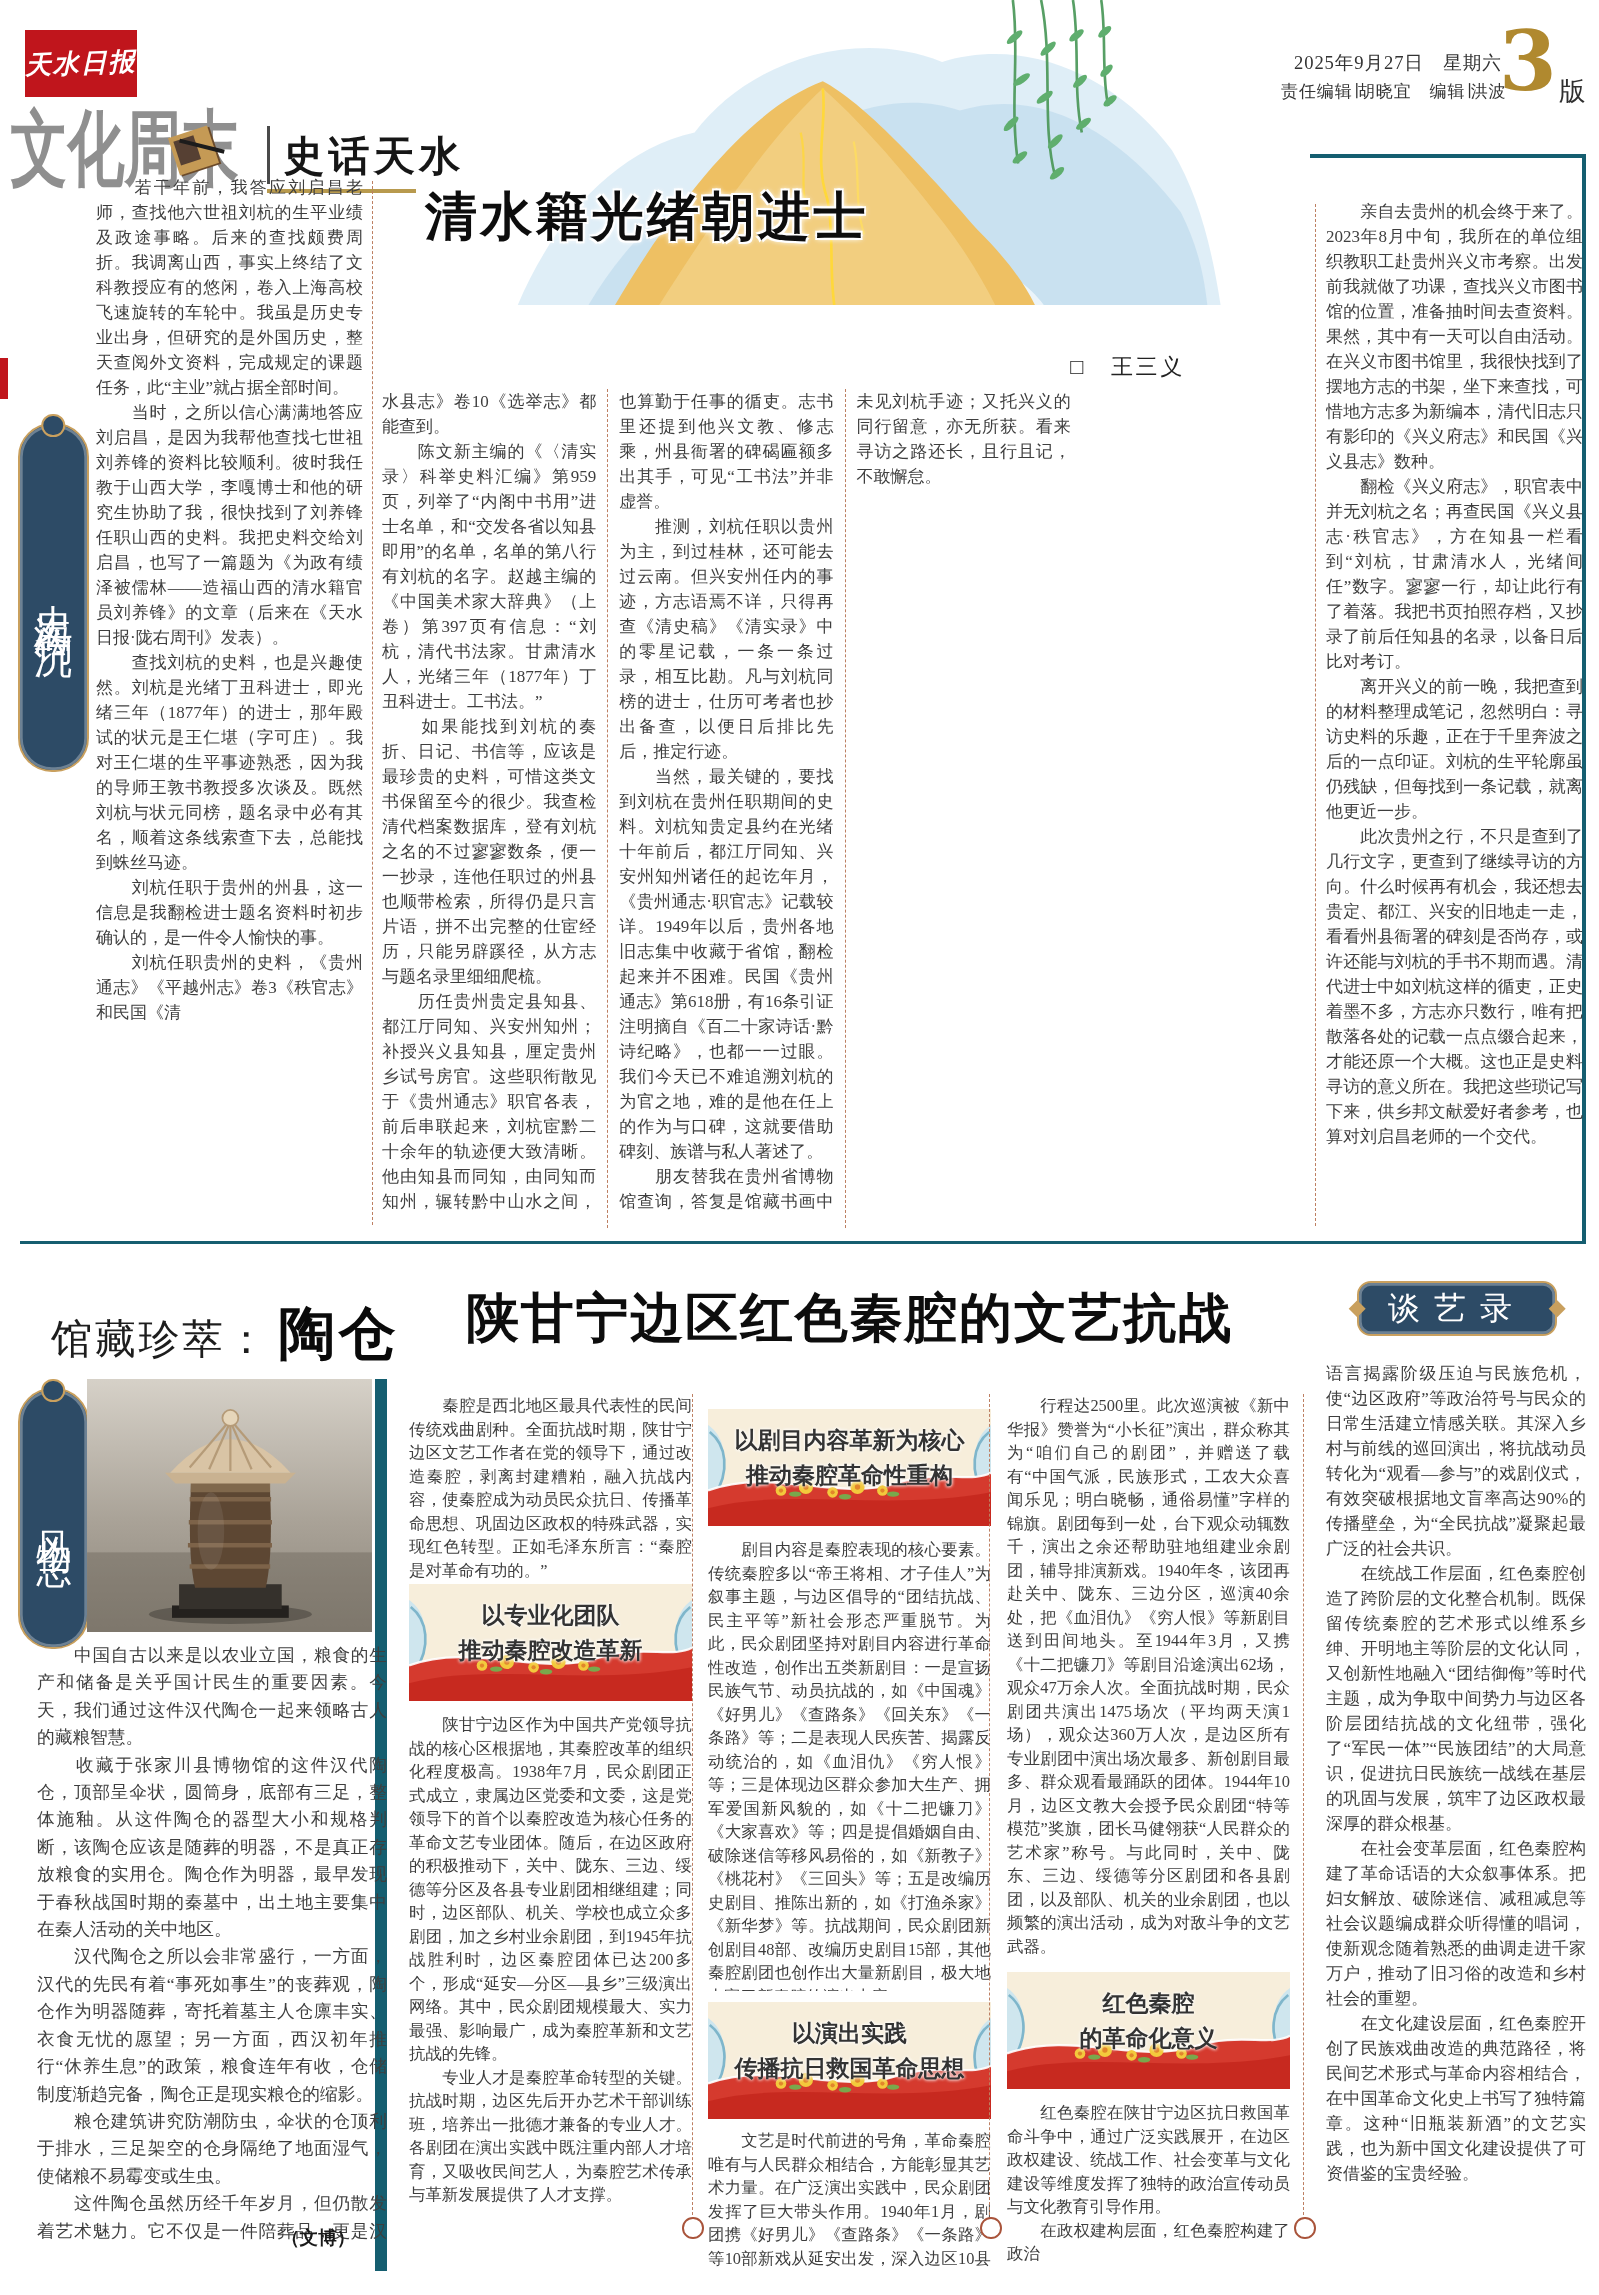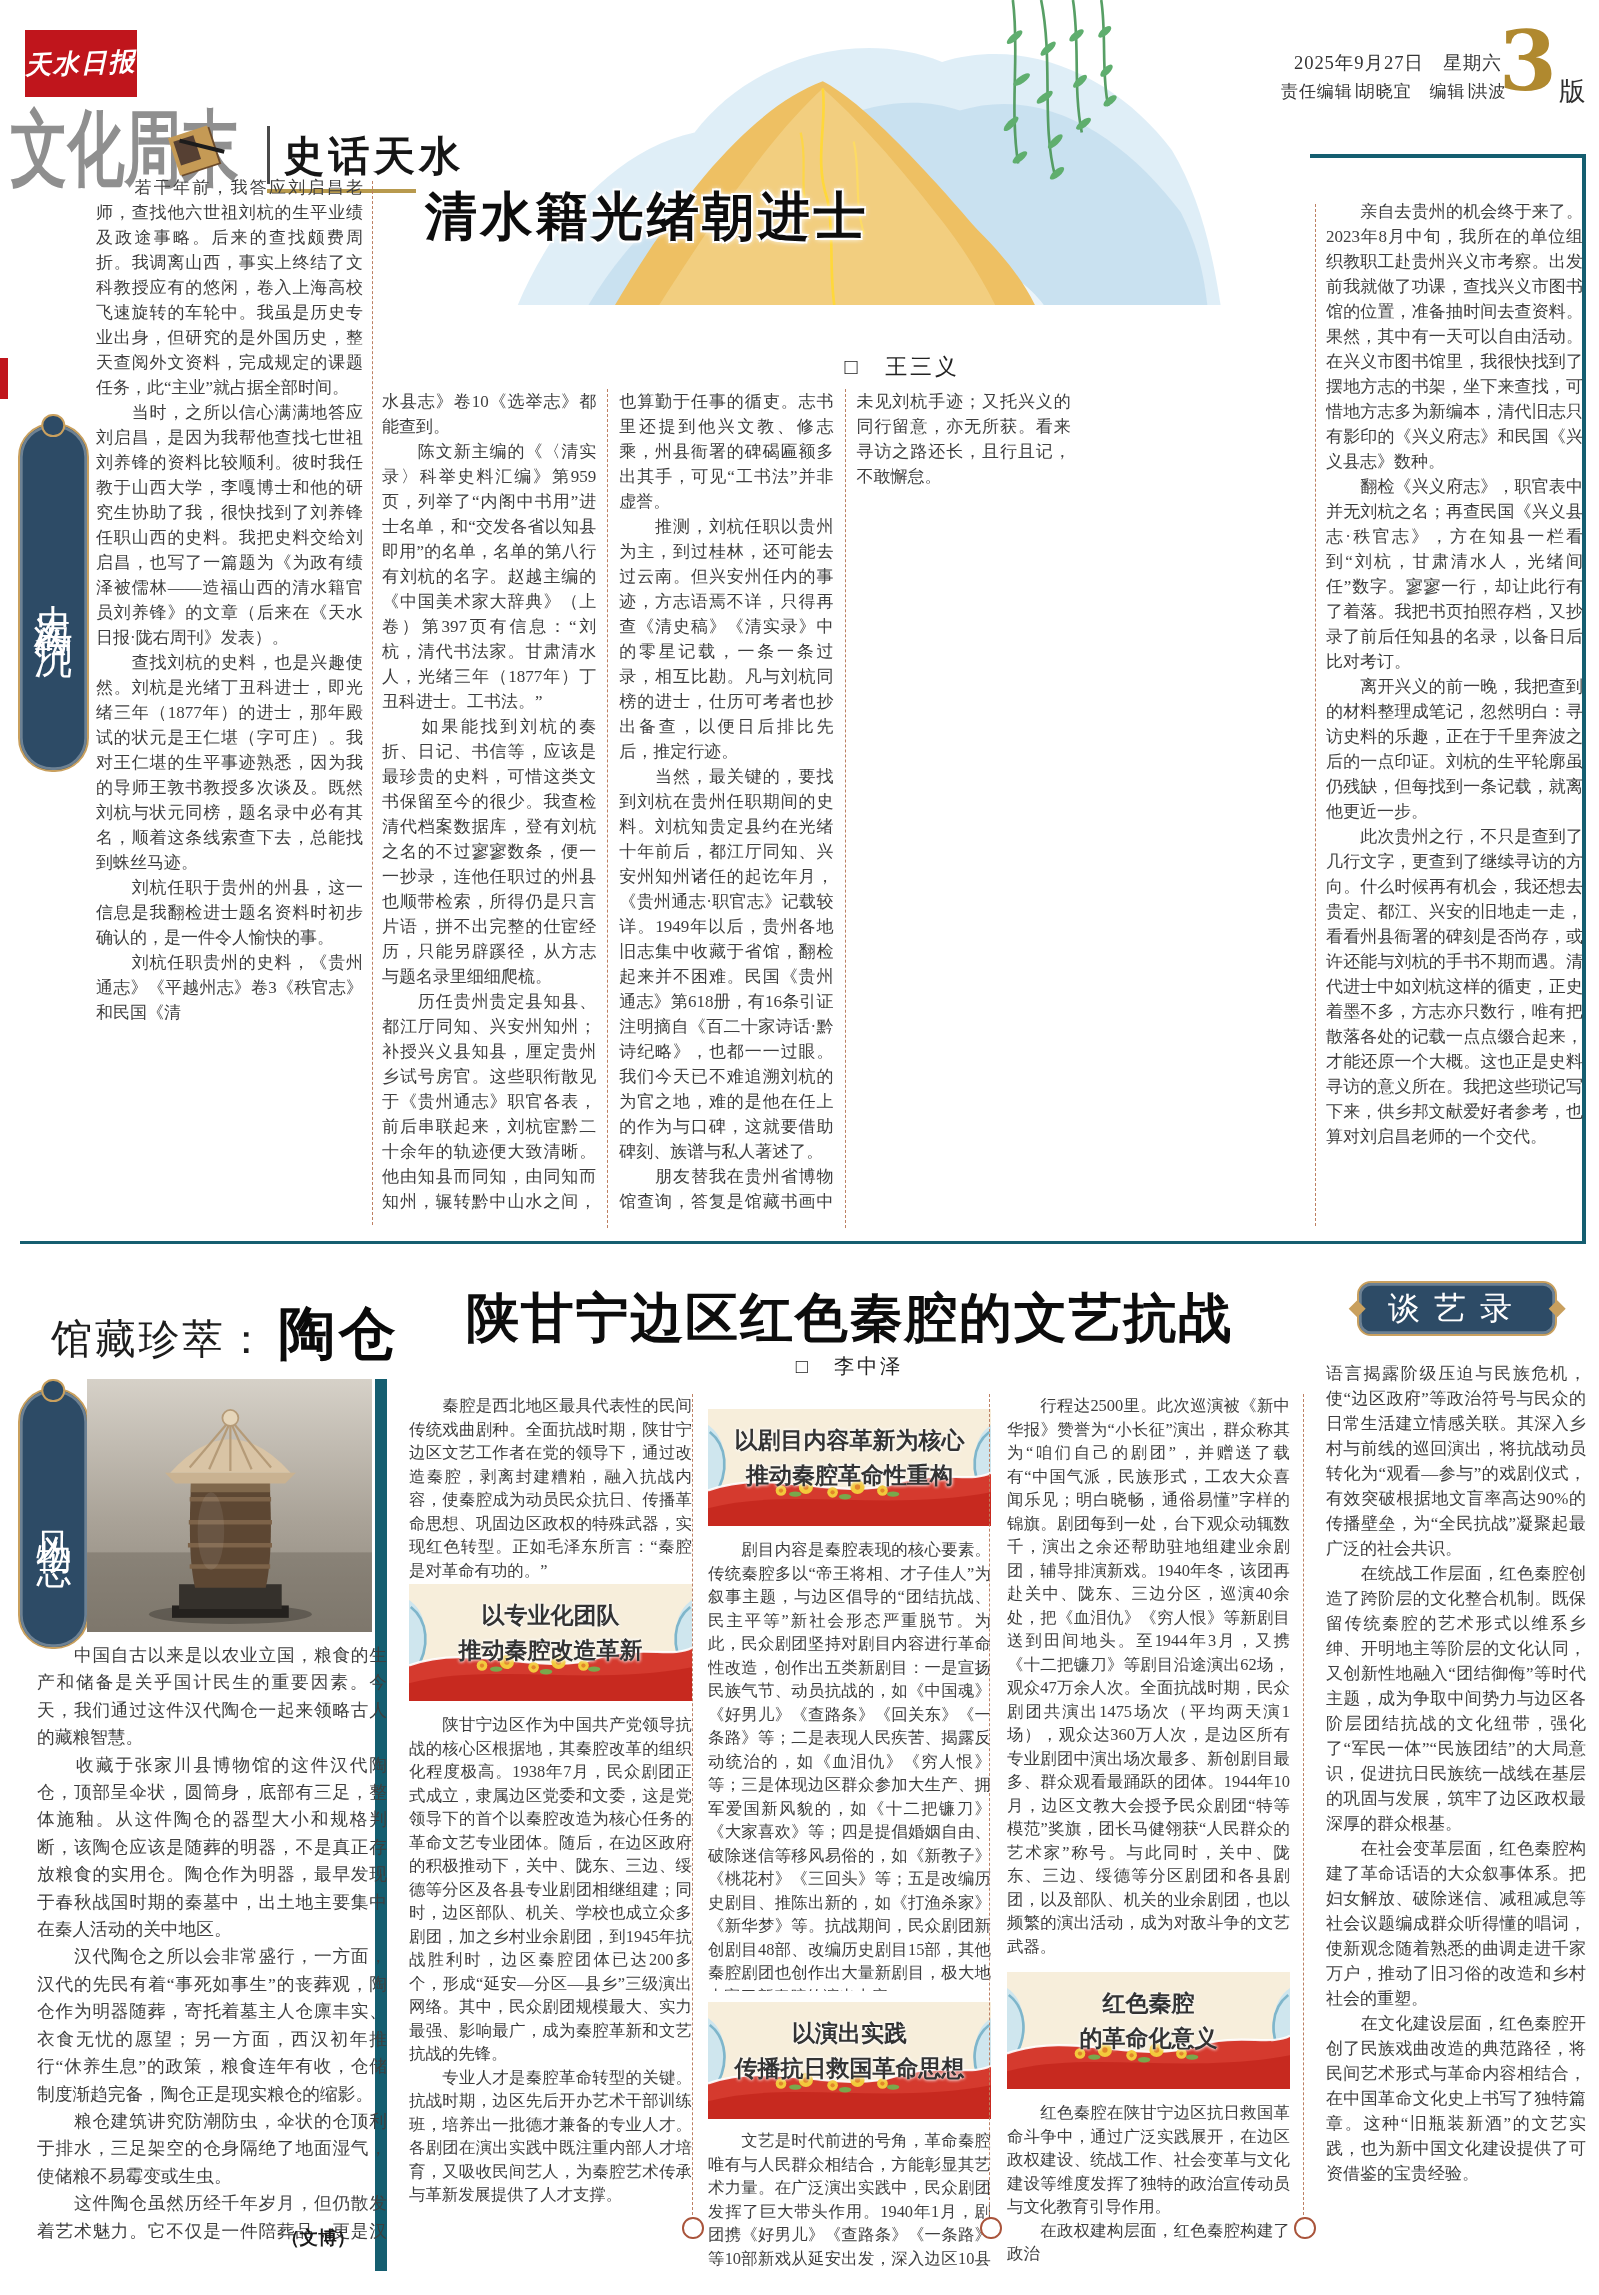--- a/index.html
+++ b/index.html
@@ -50,21 +50,21 @@
   .body-text{white-space:pre-line;text-align:justify;overflow:hidden;color:#3e3e3e;}
   .fs-main{font-size:17px;line-height:25px;}
   .fs-mid{font-size:16.4px;line-height:23.5px;}
   .fs-left{font-size:17.7px;line-height:27.4px;}
   .fs-right{font-size:17px;line-height:25px;}
   .headline{font-family:"Liberation Sans",sans-serif;font-weight:900;color:#0d0d0d;
             white-space:nowrap;text-shadow:0 0 6.2px #fff,0 0 6.2px #fff,1.8px 1.8px 0 #fff,
             -1.8px -1.8px 0 #fff,1.8px -1.8px 0 #fff,-1.8px 1.8px 0 #fff;}
   .hl1{left:425px;top:182px;font-size:52px;letter-spacing:3.5px;}
   .hl2{left:556px;top:269px;font-size:80px;letter-spacing:1.8px;}
-  .byline{font-size:22px;color:#222;letter-spacing:2.7px;text-align:center;}
+  .byline{font-size:22px;color:#222;letter-spacing:2.7px;text-align:right;}
   .cols4{column-count:4;column-gap:23px;column-rule:1.8px dashed #bd7f62;column-fill:auto;}
   .hl-mid{left:407px;top:1283px;width:885px;text-align:center;
           font-family:"Liberation Sans",sans-serif;font-weight:900;font-size:53px;
           letter-spacing:1.8px;color:#0d0d0d;white-space:nowrap;}
   .collect-head{left:51px;top:1296px;display:flex;align-items:baseline;gap:8.8px;}
   .collect-prefix{font-family:"DejaVu Serif",serif;font-size:41px;color:#1d1d1d;letter-spacing:2.7px;}
   .collect-title{font-family:"Liberation Sans",sans-serif;font-weight:900;font-size:57px;color:#0a0a0a;letter-spacing:3.5px;}
   .credit{font-family:"Liberation Sans",sans-serif;font-weight:700;font-size:18.6px;color:#1a1a1a;}
   
   .banner{width:283px;height:117px;overflow:hidden;}
@@ -211,21 +211,20 @@
   <div class="abs teal" style="left:375px;top:1379px;width:12.4px;height:892px;"></div>
 
   <div class="abs body-text fs-left" style="left:37px;top:1642px;width:350px;height:604px;">　　中国自古以来是以农业立国，粮食的生产和储备是关乎国计民生的重要因素。今天，我们通过这件汉代陶仓一起来领略古人的藏粮智慧。
 　　收藏于张家川县博物馆的这件汉代陶仓，顶部呈伞状，圆筒身，底部有三足，整体施釉。从这件陶仓的器型大小和规格判断，该陶仓应该是随葬的明器，不是真正存放粮食的实用仓。陶仓作为明器，最早发现于春秋战国时期的秦墓中，出土地主要集中在秦人活动的关中地区。
 　　汉代陶仓之所以会非常盛行，一方面，汉代的先民有着“事死如事生”的丧葬观，陶仓作为明器随葬，寄托着墓主人仓廪丰实、衣食无忧的愿望；另一方面，西汉初年推行“休养生息”的政策，粮食连年有收，仓储制度渐趋完备，陶仓正是现实粮仓的缩影。
 　　粮仓建筑讲究防潮防虫，伞状的仓顶利于排水，三足架空的仓身隔绝了地面湿气，使储粮不易霉变或生虫。
 　　这件陶仓虽然历经千年岁月，但仍散发着艺术魅力。它不仅是一件陪葬品，更是汉代社会经济繁荣的缩影。</div>
   <div class="abs credit" style="left:281px;top:2225px;">（文博）</div>
 
   <div class="abs hl-mid">陕甘宁边区红色秦腔的文艺抗战</div>
-  <div class="abs byline" style="left:584px;top:1352px;width:531px;font-size:20.4px;">□　李中泽</div>
 
   <div class="abs banner" style="left:409px;top:1584px;">
     <svg width="283" height="117" viewBox="0 0 318 132" preserveAspectRatio="none">
       <rect width="318" height="132" fill="#f7eedb"></rect>
       <path d="M0,128 C30,60 18,30 0,18 Z" fill="#cfe6ee"></path>
       <path d="M318,128 C288,60 300,30 318,18 Z" fill="#cfe6ee"></path>
       <path d="M6,100 C26,70 20,40 2,26" stroke="#7fb6cb" fill="none" stroke-width="3"></path>
       <path d="M312,100 C292,70 298,40 316,26" stroke="#7fb6cb" fill="none" stroke-width="3"></path>
       <path d="M0,92 C70,66 150,104 210,84 C260,68 296,84 318,72 L318,132 L0,132 Z" fill="#d53a2e"></path>
       <path d="M0,112 C90,88 200,116 318,94 L318,132 L0,132 Z" fill="#c1241b" opacity="0.75"></path>

